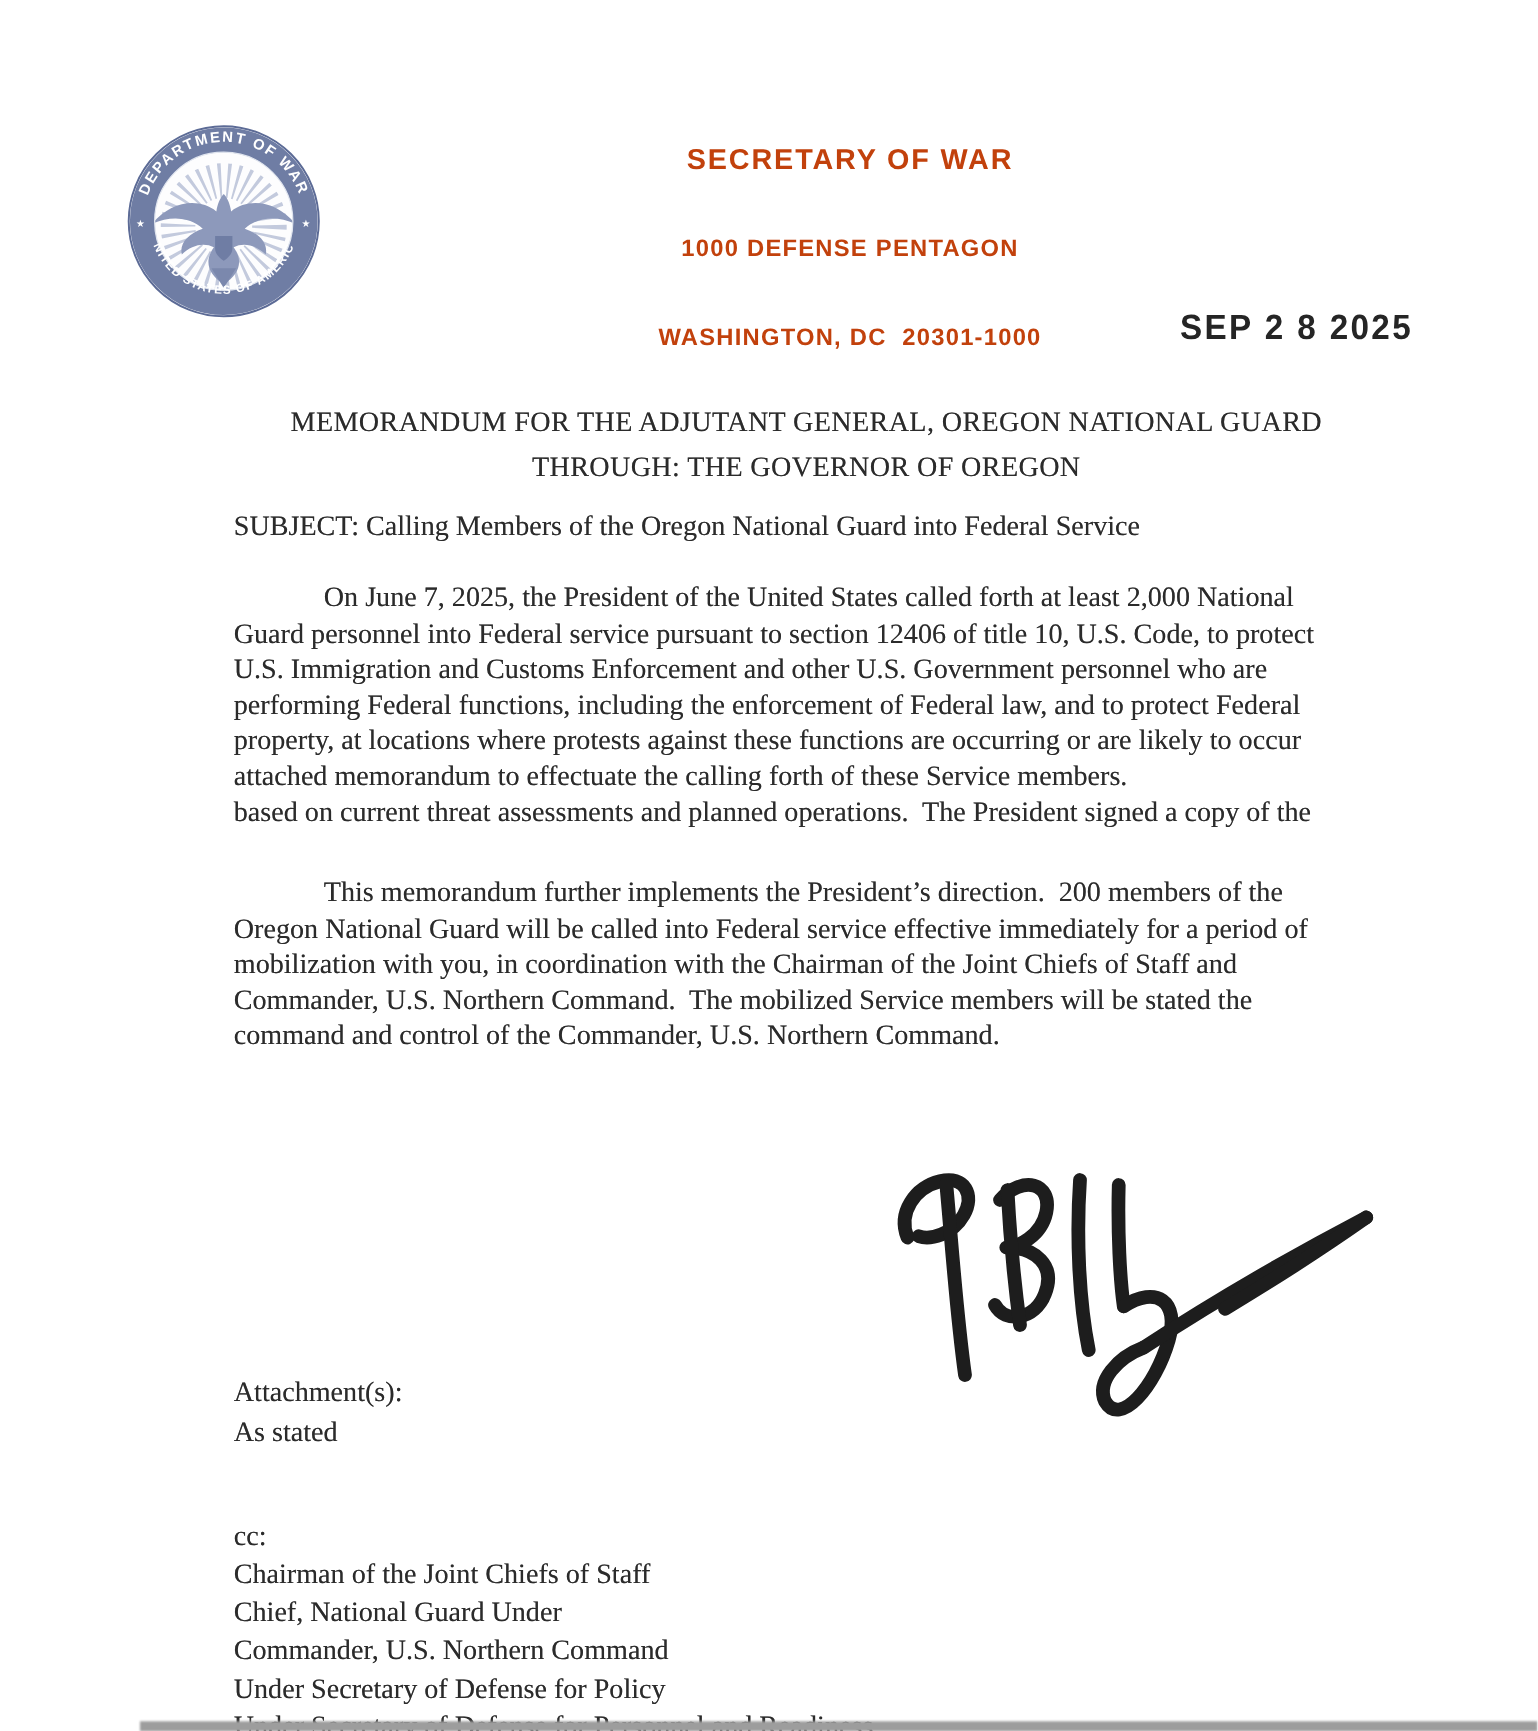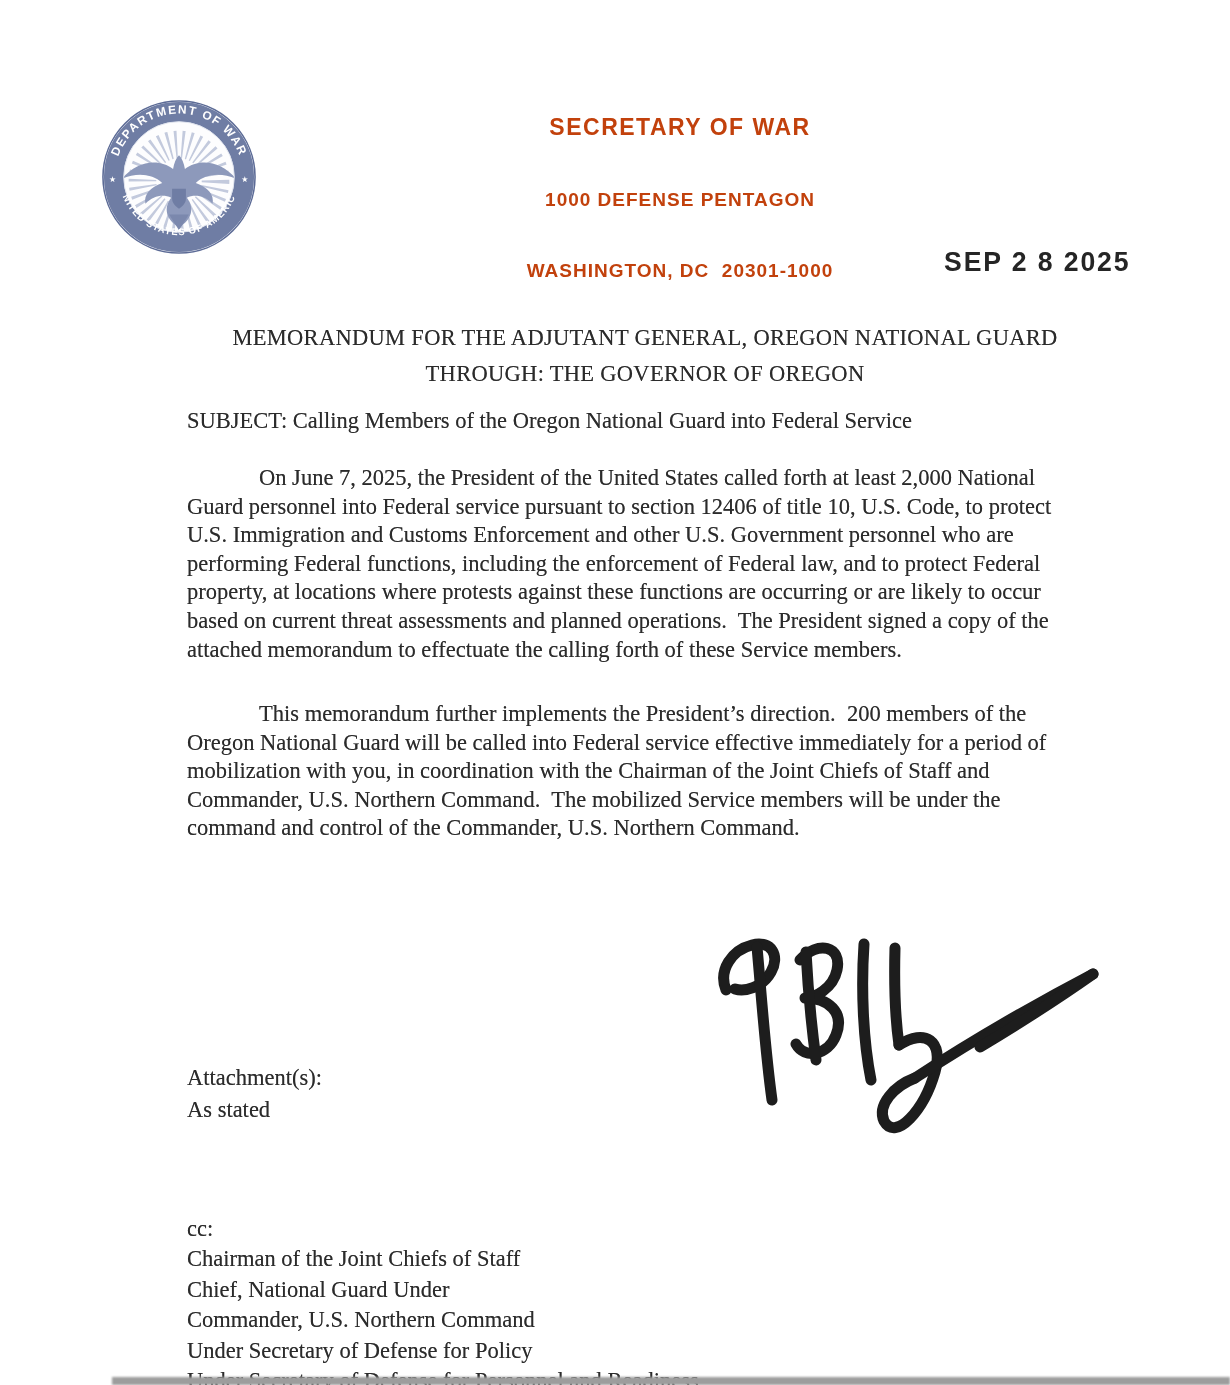--- a/index.html
+++ b/index.html
@@ -23,21 +23,21 @@
         transform:scaleX(.95);transform-origin:left;white-space:pre;}
   
   .serif-line{font-size:22.5px;line-height:28.6px;white-space:pre;
               text-shadow:0 0 .5px rgba(40,40,40,.55);}
   .memo-head{left:145px;top:320px;width:1000px;text-align:center;}
   .memo-head .serif-line{line-height:36px;letter-spacing:.3px;}
   .subject{left:187px;top:407px;}
   .para1{left:187px;top:464px;}
   .para2{left:187px;top:700px;}
   .indent{padding-left:72px;}
-  .attach{left:187px;top:1062px;}
+  .attach{left:187px;top:1098px;}
   .attach .serif-line{line-height:32px;}
   .ccblk{left:187px;top:1214px;}
   .ccblk .serif-line{line-height:30.4px;}
   
   .sig{left:712px;top:928px;width:395px;height:235px;}
   
   .scan-bar{left:112px;top:1377px;width:1118px;height:8px;background:#9d9d9d;filter:blur(1px);}
 </style>
 </head>
 <body>
@@ -88,29 +88,29 @@
 </div>
 
 <div class="abs subject serif-line">SUBJECT: Calling Members of the Oregon National Guard into Federal Service</div>
 
 <div class="abs para1">
   <div class="serif-line indent">On June 7, 2025, the President of the United States called forth at least 2,000 National</div>
   <div class="serif-line">Guard personnel into Federal service pursuant to section 12406 of title 10, U.S. Code, to protect</div>
   <div class="serif-line">U.S. Immigration and Customs Enforcement and other U.S. Government personnel who are</div>
   <div class="serif-line">performing Federal functions, including the enforcement of Federal law, and to protect Federal</div>
   <div class="serif-line">property, at locations where protests against these functions are occurring or are likely to occur</div>
+  <div class="serif-line">attached memorandum to effectuate the calling forth of these Service members.</div>
   <div class="serif-line">based on current threat assessments and planned operations.  The President signed a copy of the</div>
-  <div class="serif-line">attached memorandum to effectuate the calling forth of these Service members.</div>
 </div>
 
 <div class="abs para2">
   <div class="serif-line indent">This memorandum further implements the President’s direction.  200 members of the</div>
   <div class="serif-line">Oregon National Guard will be called into Federal service effective immediately for a period of</div>
   <div class="serif-line">mobilization with you, in coordination with the Chairman of the Joint Chiefs of Staff and</div>
-  <div class="serif-line">Commander, U.S. Northern Command.  The mobilized Service members will be under the</div>
+  <div class="serif-line">Commander, U.S. Northern Command.  The mobilized Service members will be stated the</div>
   <div class="serif-line">command and control of the Commander, U.S. Northern Command.</div>
 </div>
 
 <div class="abs sig">
   <svg width="395" height="235" viewBox="0 0 395 235">
     <g fill="none" stroke="#1d1d1d" stroke-width="11" stroke-linecap="round" stroke-linejoin="round">
       <path d="M14,62 C6,42 20,22 40,17 C60,12 68,28 59,44 C50,60 32,64 23,61"></path>
       <path d="M45,19 C49,62 53,122 60,172"></path>
       <path d="M88,32 C106,12 130,18 125,42 C121,61 102,70 93,70 C116,70 133,84 124,107 C116,128 92,131 84,116"></path>
       <path d="M94,24 C96,62 100,102 104,132"></path>

